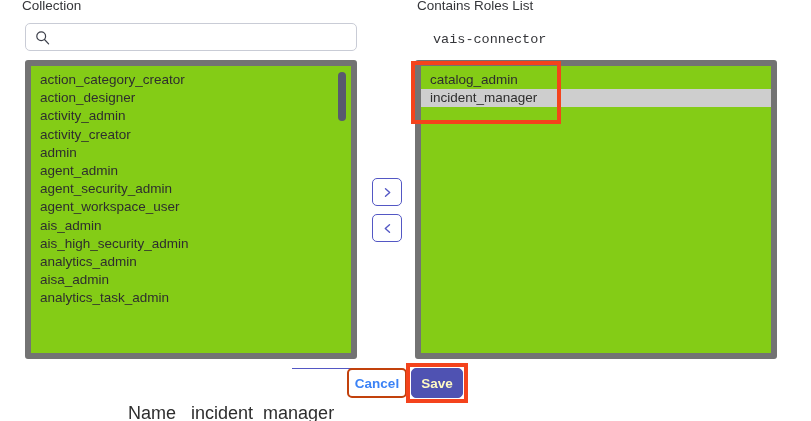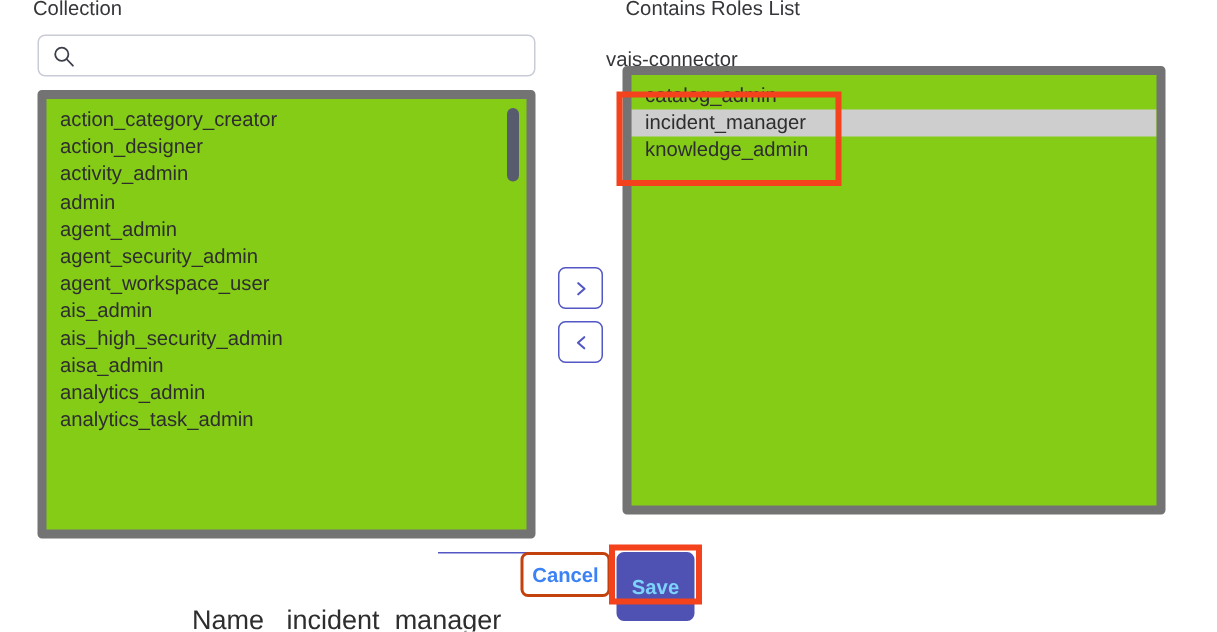--- a/index.html
+++ b/index.html
@@ -69,21 +69,21 @@
     overflow: hidden;
   }
   #available-list-box {
     left: 25px;
     top: 60px;
     width: 332px;
     height: 299px;
   }
   #selected-list-box {
     left: 415px;
-    top: 44px;
+    top: 60px;
     width: 362px;
     height: 299px;
   }
   .list-inner {
     position: absolute;
     left: 0; top: 0; right: 0; bottom: 0;
     padding: 5px 0 0 0;
     overflow: hidden;
   }
   .list-item {
@@ -165,24 +165,24 @@
     width: 60px;
     height: 30px;
     background: #ffffff;
     border: 2px solid #c2410c;
     color: #3b82f6;
   }
   #save-button {
     left: 411px;
     top: 368px;
     width: 52px;
-    height: 46px;
+    height: 30px;
     background: #4f52b2;
     border: 1px solid #4f52b2;
-    color: #7dd3fc;
+    color: #fef9c3;
   }
 
   
   #name-row {
     position: absolute;
     left: 128px;
     top: 403px;
     font-size: 18px;
     color: #2e2e2e;
     white-space: nowrap;
@@ -213,28 +213,29 @@
     </svg>
   </span>
   <input type="text" id="search-input" placeholder="" style="">
 </div>
 
 <div class="list-box" id="available-list-box">
   <div class="list-inner" id="available-list-inner">
       <div class="list-item">action_category_creator</div>
       <div class="list-item">action_designer</div>
       <div class="list-item">activity_admin</div>
+      <div class="list-item">activity_creator</div>
       <div class="list-item">admin</div>
       <div class="list-item">agent_admin</div>
       <div class="list-item">agent_security_admin</div>
       <div class="list-item">agent_workspace_user</div>
       <div class="list-item">ais_admin</div>
       <div class="list-item">ais_high_security_admin</div>
+      <div class="list-item">analytics_admin</div>
       <div class="list-item">aisa_admin</div>
-      <div class="list-item">analytics_admin</div>
       <div class="list-item">analytics_task_admin</div>
     </div>
   <div id="available-scrollbar-track">
     <div id="available-scrollbar-thumb"></div>
   </div>
 </div>
 
 <button class="xfer-btn" id="move-right-button">
   <span>
     <svg width="13" height="13" viewBox="0 0 13 13" fill="none" stroke="#5357c4" stroke-width="1.4" stroke-linecap="round" stroke-linejoin="round">
@@ -246,27 +247,26 @@
 <button class="xfer-btn" id="move-left-button">
   <span>
     <svg width="13" height="13" viewBox="0 0 13 13" fill="none" stroke="#5357c4" stroke-width="1.4" stroke-linecap="round" stroke-linejoin="round">
       <polyline points="8.5,2.8 4.3,6.5 8.5,10.2"></polyline>
     </svg>
   </span>
 </button>
 
 <div class="panel-label" style="left:417px; top:-2px;">Contains Roles List</div>
 
-<div class="panel-label" style="left:404px; top:32px;">vais-connector</div>
+<div class="panel-label" style="left:433px; top:32px;font-family:Liberation Mono, monospace;">vais-connector</div>
 
 <div class="list-box" id="selected-list-box">
   <div class="list-inner" id="selected-list-inner">
       <div class="list-item">catalog_admin</div>
       <div class="list-item selected">incident_manager</div>
-      <div class="list-item">knowledge_admin</div>
     </div>
 </div>
 
 <div id="action-divider"></div>
 
 <button class="btn" id="cancel-button">Cancel</button>
 
 <button class="btn" id="save-button">Save</button>
 
 <div id="name-row">

